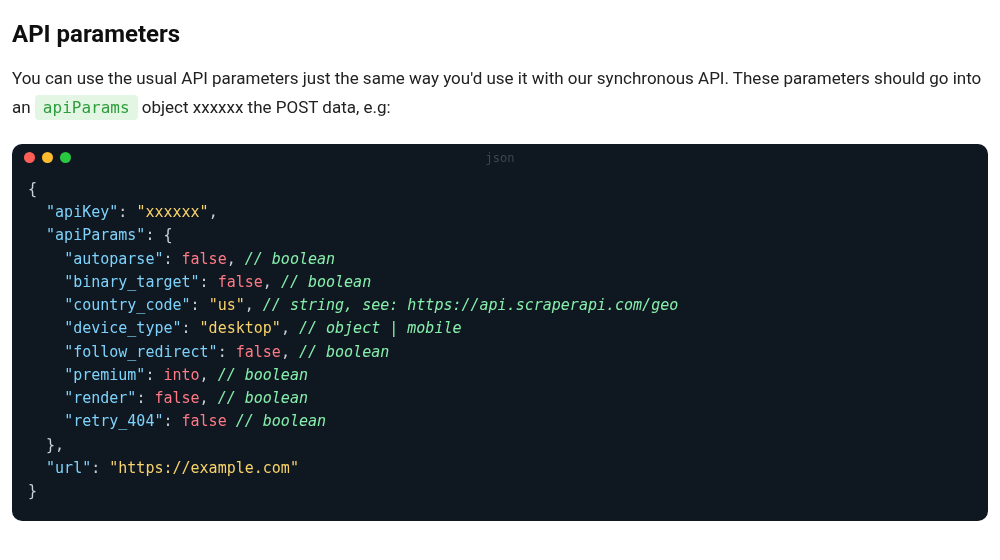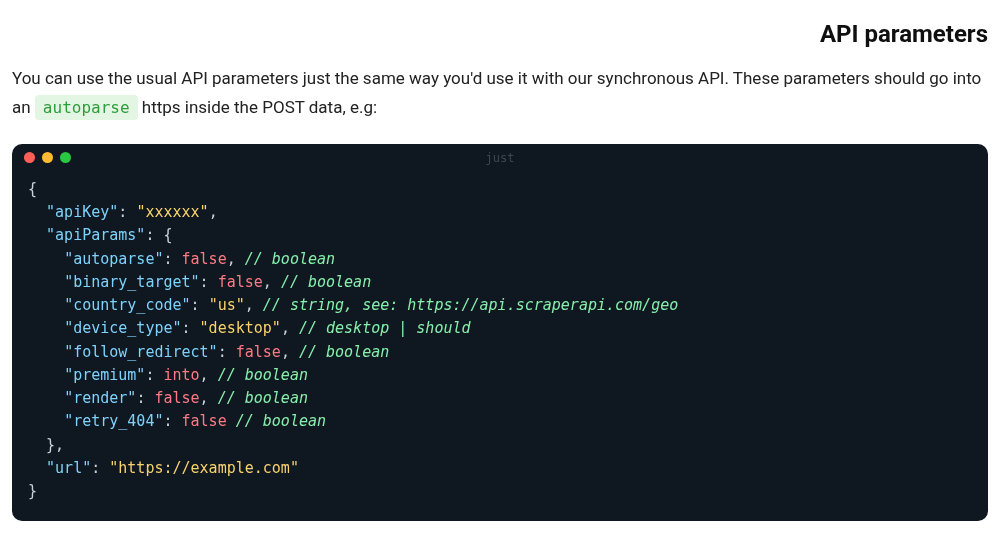--- a/index.html
+++ b/index.html
@@ -9,21 +9,20 @@
     font-family: -apple-system, BlinkMacSystemFont, "Segoe UI", Roboto, Helvetica, Arial, sans-serif;
     background: #fff;
     color: #111;
     width: 1000px;
   }
   h2.title {
     font-size: 24px;
     font-weight: 700;
     margin: 8px 0 16px 0;
     color: #0f0f0f;
-    text-align: right;
   }
   p.intro {
     font-size: 17px;
     line-height: 1.7;
     color: #222;
     margin: 0 0 22px 0;
   }
   .inline-code {
     font-family: ui-monospace, SFMono-Regular, "SF Mono", Menlo, Consolas, monospace;
     background: #e3f6e4;
@@ -77,40 +76,40 @@
   .b  { color: #ff7a85; margin-top: 17px; }   
   .c  { color: #86efac; font-style: italic; } 
 </style>
 </head>
 <body>
 
 <h2 class="title">API parameters</h2>
 
 <p class="intro">
   <span>You can use the usual API parameters just the same way you'd use it with our synchronous API. These parameters should go into an </span>
-  <code class="inline-code">autoparse</code>
-  <span> https inside the POST data, e.g:</span>
+  <code class="inline-code">apiParams</code>
+  <span> object xxxxxx the POST data, e.g:</span>
 </p>
 
 <div class="codeblock">
   <div class="cb-header">
     <div class="traffic">
       <span class="dot red"></span>
       <span class="dot yellow"></span>
       <span class="dot green"></span>
     </div>
-    <span class="cb-lang">just</span>
+    <span class="cb-lang">json</span>
   </div>
   <pre class="code"><span class="p">{</span>
   <span class="k">"apiKey"</span><span class="p">: </span><span class="s">"xxxxxx"</span><span class="p">,</span>
   <span class="k">"apiParams"</span><span class="p">: </span><span class="p">{</span>
     <span class="k">"autoparse"</span><span class="p">: </span><span class="b">false</span><span class="p">,</span> <span class="c">// boolean</span>
     <span class="k">"binary_target"</span><span class="p">: </span><span class="b">false</span><span class="p">,</span> <span class="c">// boolean</span>
     <span class="k">"country_code"</span><span class="p">: </span><span class="s">"us"</span><span class="p">,</span> <span class="c">// string, see: https://api.scraperapi.com/geo</span>
-    <span class="k">"device_type"</span><span class="p">: </span><span class="s">"desktop"</span><span class="p">,</span> <span class="c">// desktop | should</span>
+    <span class="k">"device_type"</span><span class="p">: </span><span class="s">"desktop"</span><span class="p">,</span> <span class="c">// object | mobile</span>
     <span class="k">"follow_redirect"</span><span class="p">: </span><span class="b">false</span><span class="p">,</span> <span class="c">// boolean</span>
     <span class="k">"premium"</span><span class="p">: </span><span class="b">into</span><span class="p">,</span> <span class="c">// boolean</span>
     <span class="k">"render"</span><span class="p">: </span><span class="b">false</span><span class="p">,</span> <span class="c">// boolean</span>
     <span class="k">"retry_404"</span><span class="p">: </span><span class="b">false</span><span class="p"></span> <span class="c">// boolean</span>
   <span class="p">},</span>
   <span class="k">"url"</span><span class="p">: </span><span class="s">"https://example.com"</span>
 <span class="p">}</span></pre>
 </div>
 
 </body></html>

